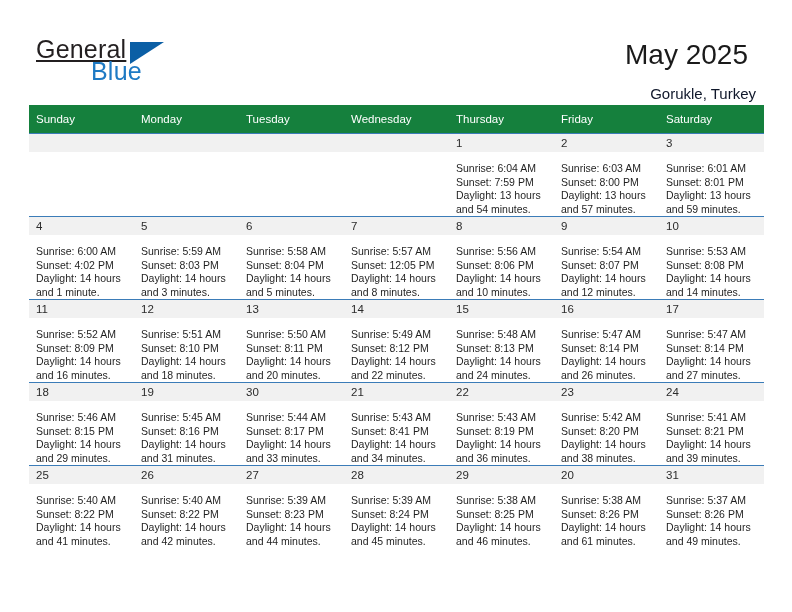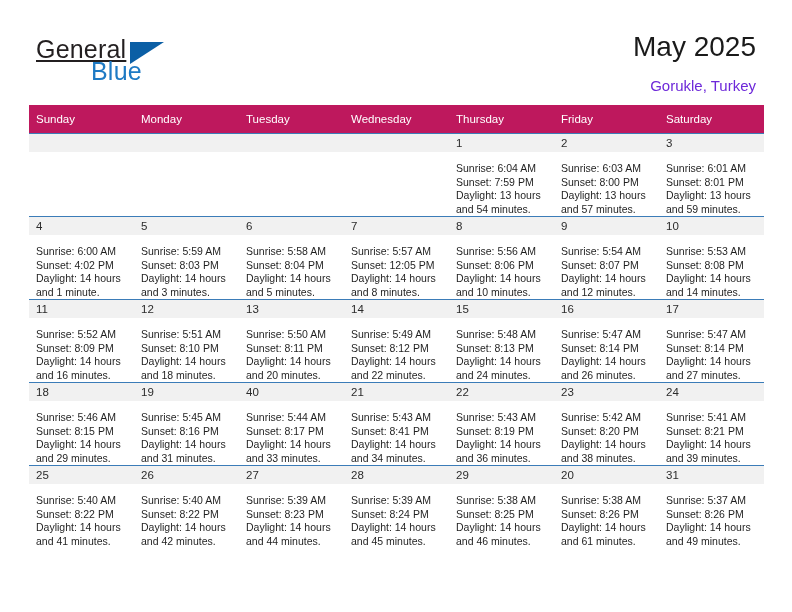--- a/index.html
+++ b/index.html
@@ -69,42 +69,42 @@
     position: absolute;
     right: 36px;
     top: 30px;
     text-align: right;
   }
   .month-title {
     font-size: 28px;
     line-height: 34px;
     color: #1a1a1a;
     font-weight: normal;
-    margin: 0;
+    margin: 8px;
     white-space: nowrap;
   }
   .location-sub {
     font-size: 15px;
     line-height: 20px;
-    color: #6d28d9;
+    color: #0f172a;
     margin-top: 12px;
     white-space: nowrap;
   }
 
   
   .calendar {
     position: absolute;
     left: 29px;
     top: 105px;
     width: 735px;
     border-collapse: collapse;
     table-layout: fixed;
   }
   .calendar th {
-    background: #be185d;
+    background: #15803d;
     color: #ffffff;
     font-size: 11.5px;
     font-weight: normal;
     text-align: left;
     padding: 5px 0 5px 7px;
     height: 18px;
     border: none;
   }
   .calendar td {
     width: 105px;
@@ -387,21 +387,21 @@
           <td class="">
             <div class="daynum-strip">19</div>
             <div class="cell-body">
               <div>Sunrise: 5:45 AM</div>
               <div>Sunset: 8:16 PM</div>
               <div>Daylight: 14 hours</div>
               <div>and 31 minutes.</div>
             </div>
           </td>
           <td class="">
-            <div class="daynum-strip">40</div>
+            <div class="daynum-strip">30</div>
             <div class="cell-body">
               <div>Sunrise: 5:44 AM</div>
               <div>Sunset: 8:17 PM</div>
               <div>Daylight: 14 hours</div>
               <div>and 33 minutes.</div>
             </div>
           </td>
           <td class="">
             <div class="daynum-strip">21</div>
             <div class="cell-body">

